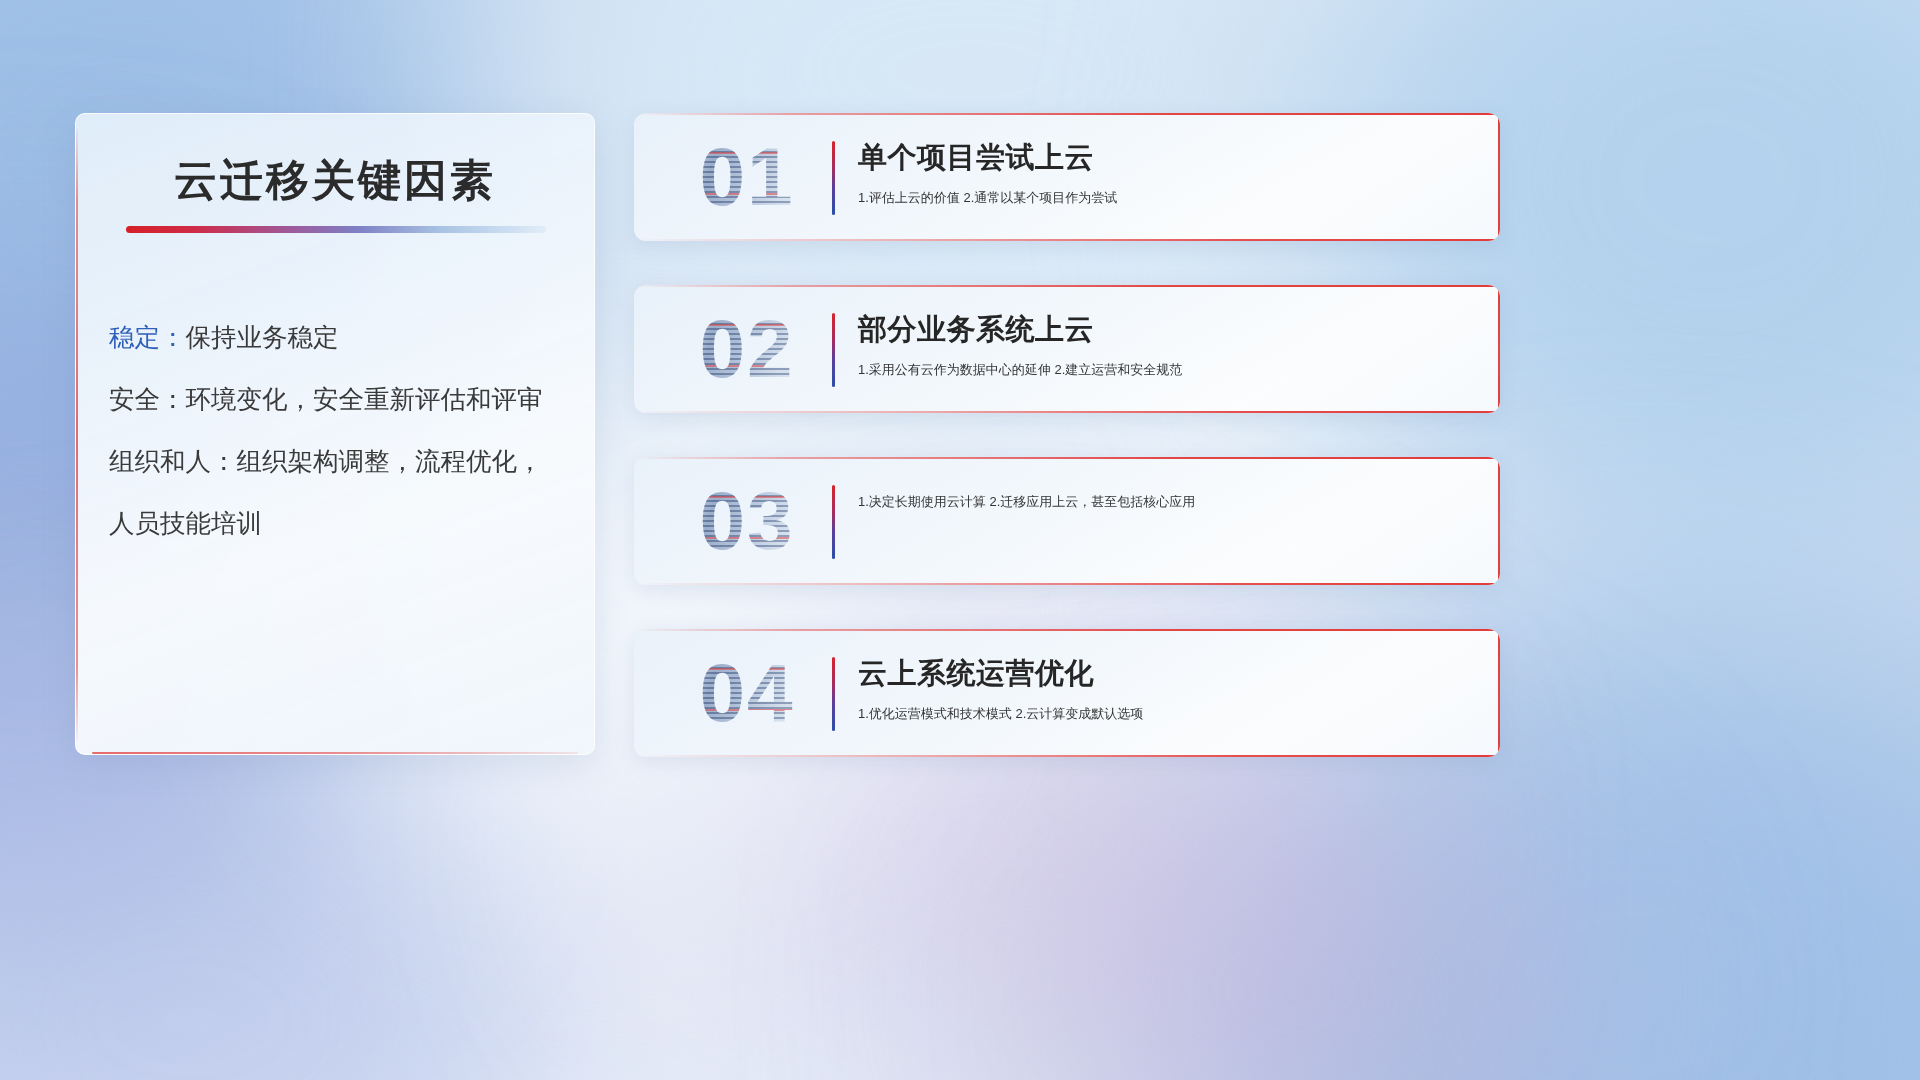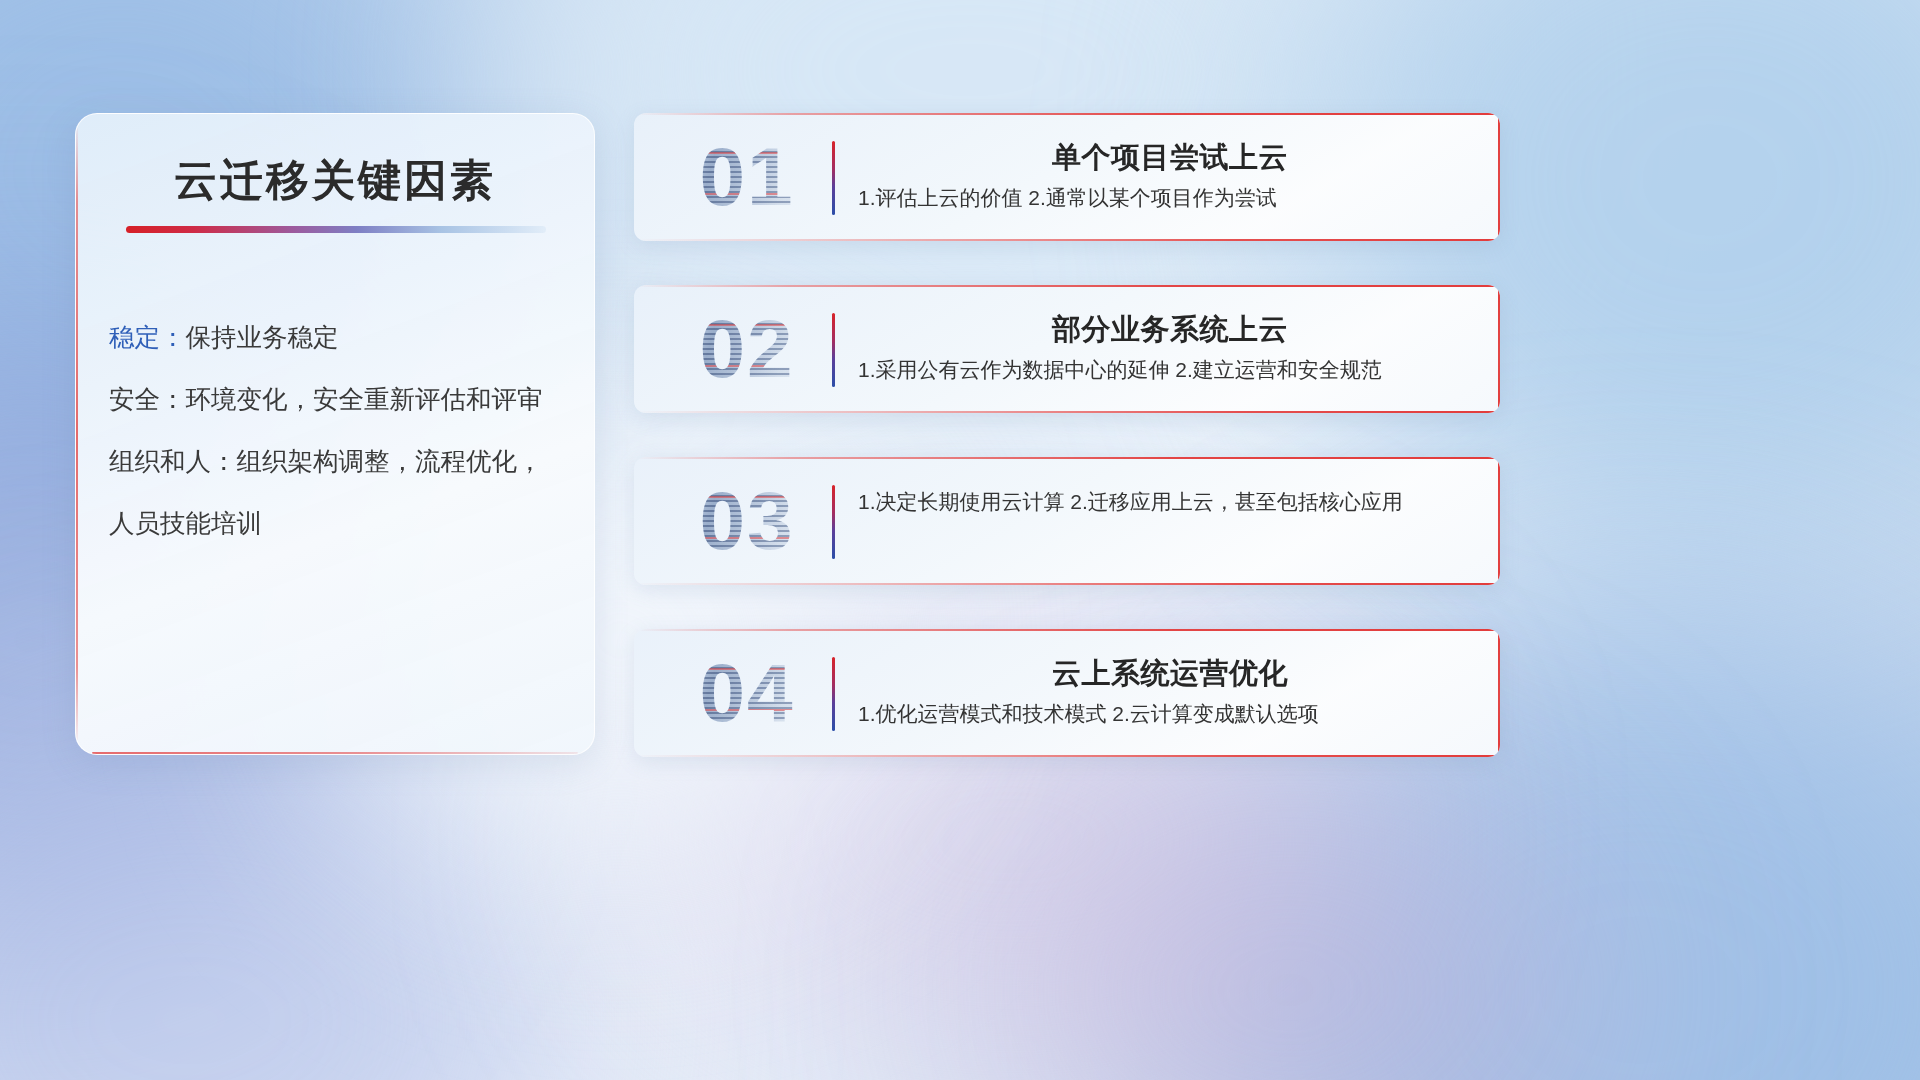--- a/index.html
+++ b/index.html
@@ -29,21 +29,21 @@
   .blob-f { right: -160px; bottom: -300px; width: 880px; height: 780px; background: rgba(150,186,228,0.75); }
   .blob-g { left: 640px; bottom: 30px; width: 740px; height: 420px; background: rgba(206,196,230,0.55); }
   .blob-h { left: 980px; bottom: -120px; width: 620px; height: 420px; background: rgba(196,176,216,0.45); }
   .blob-i { left: 360px; top: 430px; width: 520px; height: 420px; background: rgba(244,248,253,0.85); }
 
   
   .left-panel {
     position: absolute;
     left: 75px; top: 113px;
     width: 518px; height: 640px;
-    border-radius: 22px;
+    border-radius: 10px;
     background: linear-gradient(160deg, rgba(226,238,250,0.96) 0%, rgba(238,245,252,0.97) 35%, rgba(247,250,253,0.98) 62%, rgba(240,246,252,0.96) 100%);
     border: 1px solid rgba(255,255,255,0.85);
     box-shadow: 0 8px 34px rgba(110,140,180,0.18);
     overflow: hidden;
   }
   .left-panel::before {
     content: "";
     position: absolute;
     left: 0; top: 14px; bottom: 14px;
     width: 2px;
@@ -190,25 +190,24 @@
     position: absolute;
     left: 224px; top: 24px;
     right: 18px;
   }
   .card-title {
     font-size: 29px;
     font-weight: bold;
     color: #262626;
     letter-spacing: 0.5px;
     line-height: 40px;
-    text-align: center;
   }
   .card-sub {
     margin-top: 8px;
-    font-size: 21px;
+    font-size: 13px;
     color: #343434;
     line-height: 26px;
     white-space: nowrap;
   }
 </style>
 </head>
 <body>
 
 <div id="slide">
 

